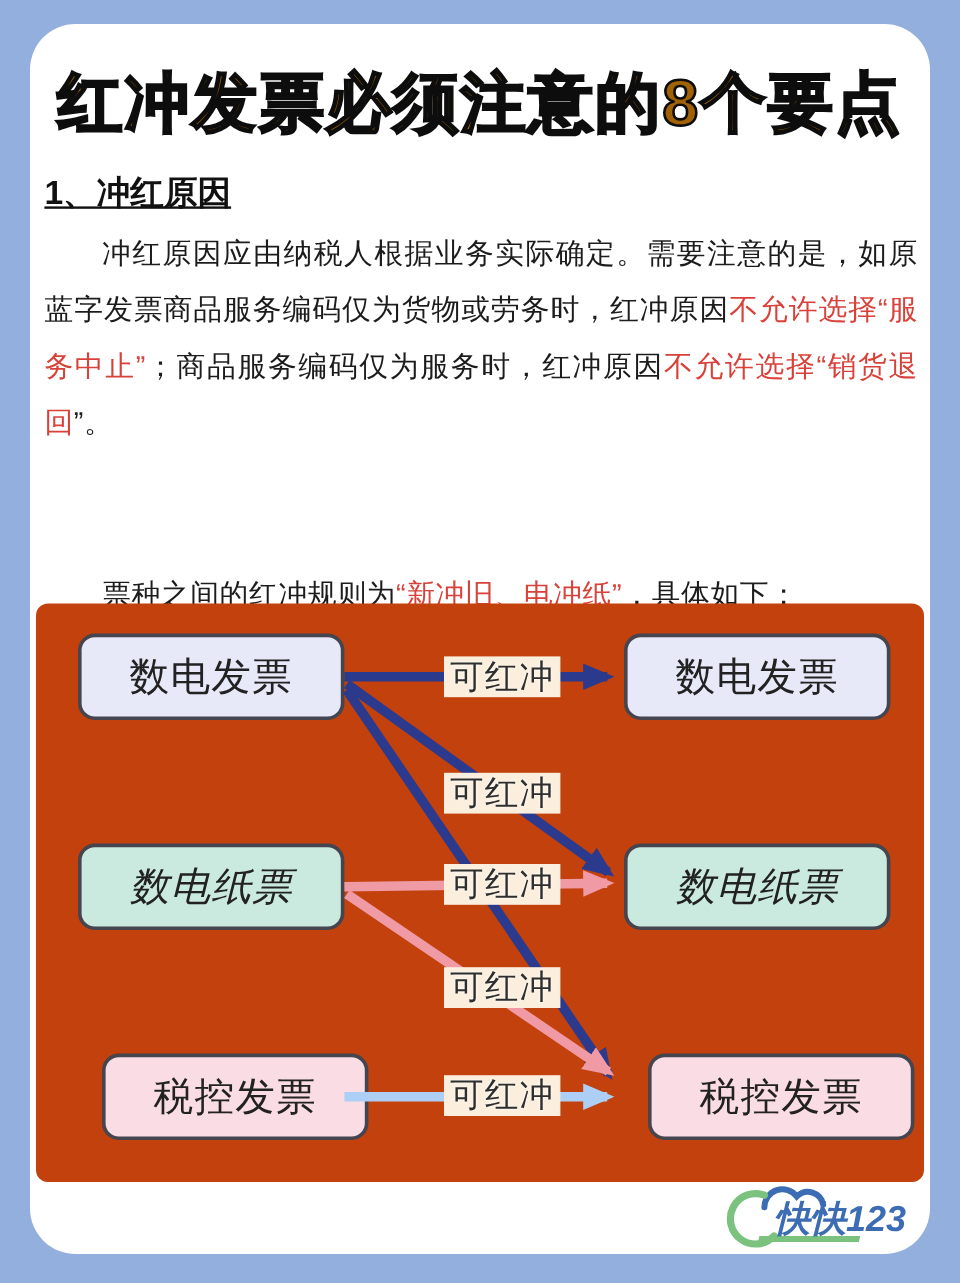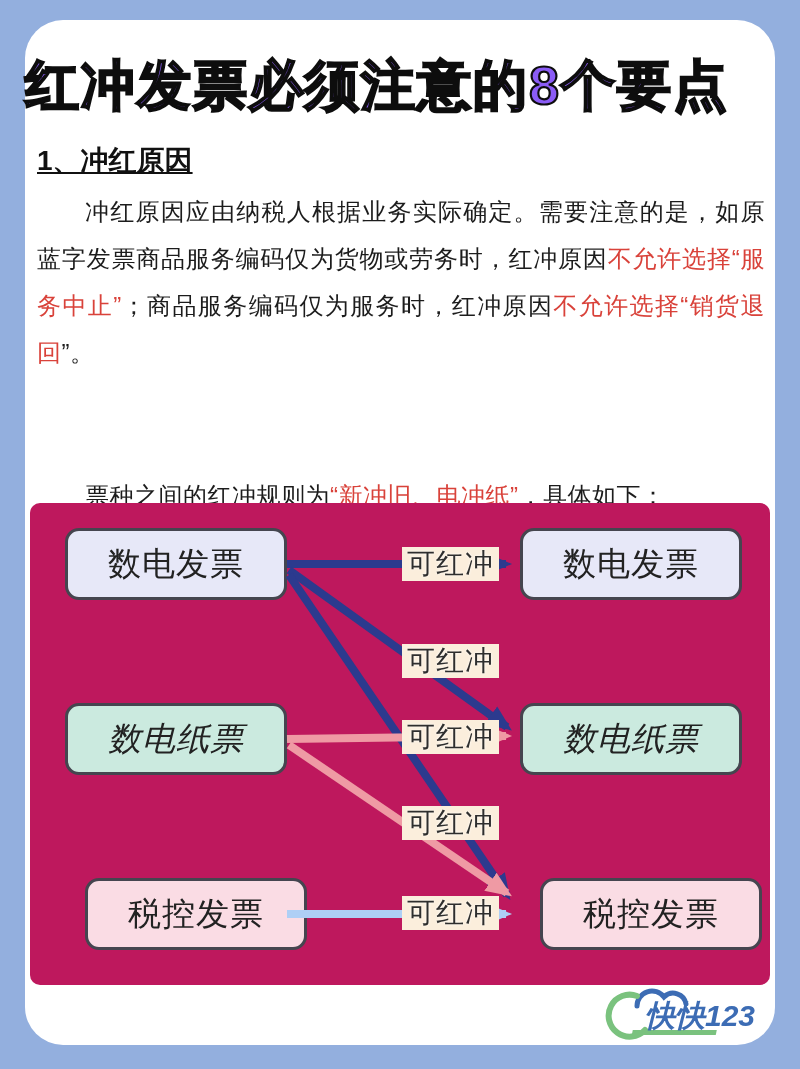--- a/index.html
+++ b/index.html
@@ -2,51 +2,51 @@
 <html><head>
 <meta charset="utf-8">
 <style>
   * { margin:0; padding:0; box-sizing:border-box; }
   html,body { width:800px; }
   body { font-family:"Liberation Sans","DejaVu Sans",sans-serif; }
   .frame { position:relative; width:800px; height:1069px; background:#93afde; overflow:hidden; }
   .card { position:absolute; left:25px; top:20px; width:750px; height:1025px;
           background:#ffffff; border-radius:38px; }
 
-  .page-title { position:absolute; top:30px; left:0; width:100%; 
-                font-size:54px; font-weight:900; color:#8b5cf6; letter-spacing:2px;
+  .page-title { position:absolute; top:30px; left:0; width:100%; text-align:center;
+                font-size:54px; font-weight:900; color:#a16207; letter-spacing:2px;
                 -webkit-text-stroke:2.2px #0d0d0d; }
 
   .sec-heading { position:absolute; left:12px; font-size:28px; font-weight:800; color:#111; }
   .h1 { top:122px;text-decoration:underline; }
   .h2 { top:404px; }
 
   .body-p { position:absolute; left:12px; right:10px; font-size:24px; line-height:47px;
             color:#1c1c1c; text-align:justify; text-indent:2em; letter-spacing:0.5px; }
   .p1 { top:168px; }
   .p2 { top:452px; }
   .red { color:#d9423a; }
 
   .panel { position:absolute; top:483px; left:5px; right:5px; height:482px;
-           background:#be185d; border-radius:10px; }
+           background:#c2410c; border-radius:10px; }
 
   .node { position:absolute; width:222px; height:72px; border:3px solid #45454f;
           border-radius:14px; display:flex; align-items:center; justify-content:center;
           font-size:33px; color:#222; font-weight:500; letter-spacing:1px; }
   .fill-lav  { background:#e7e8f8; }
   .fill-mint { background:#cbeadf;font-style:italic; }
   .fill-pink { background:#fadce4; }
   .col-l { left:35px; }  .col-r { left:490px; }
   .row-0 { top:25px; }  .row-1 { top:200px; }  .row-2 { top:375px;margin-left:20px; }
 
   .arrows { position:absolute; inset:0; width:100%; height:100%; }
 
   .edge-label { position:absolute; font-size:28px; color:#2e2e2e; background:#fbeedc;
                 padding:1px 5px; line-height:32px; letter-spacing:1px;
-                text-shadow:0 0 3px #fff;margin-left:32px; }
+                text-shadow:0 0 3px #fff; }
   .el-0 { left:340px; top:44px; }
   .el-1 { left:340px; top:141px; }
   .el-2 { left:340px; top:217px; }
   .el-3 { left:340px; top:303px; }
   .el-4 { left:340px; top:393px; }
 
   .logo { position:absolute; top:962px; right:14px; width:170px; height:58px; }
   .logo-text { font-style:italic; font-weight:800; font-size:30px; fill:#3c6cb4; }
 </style>
 </head>

